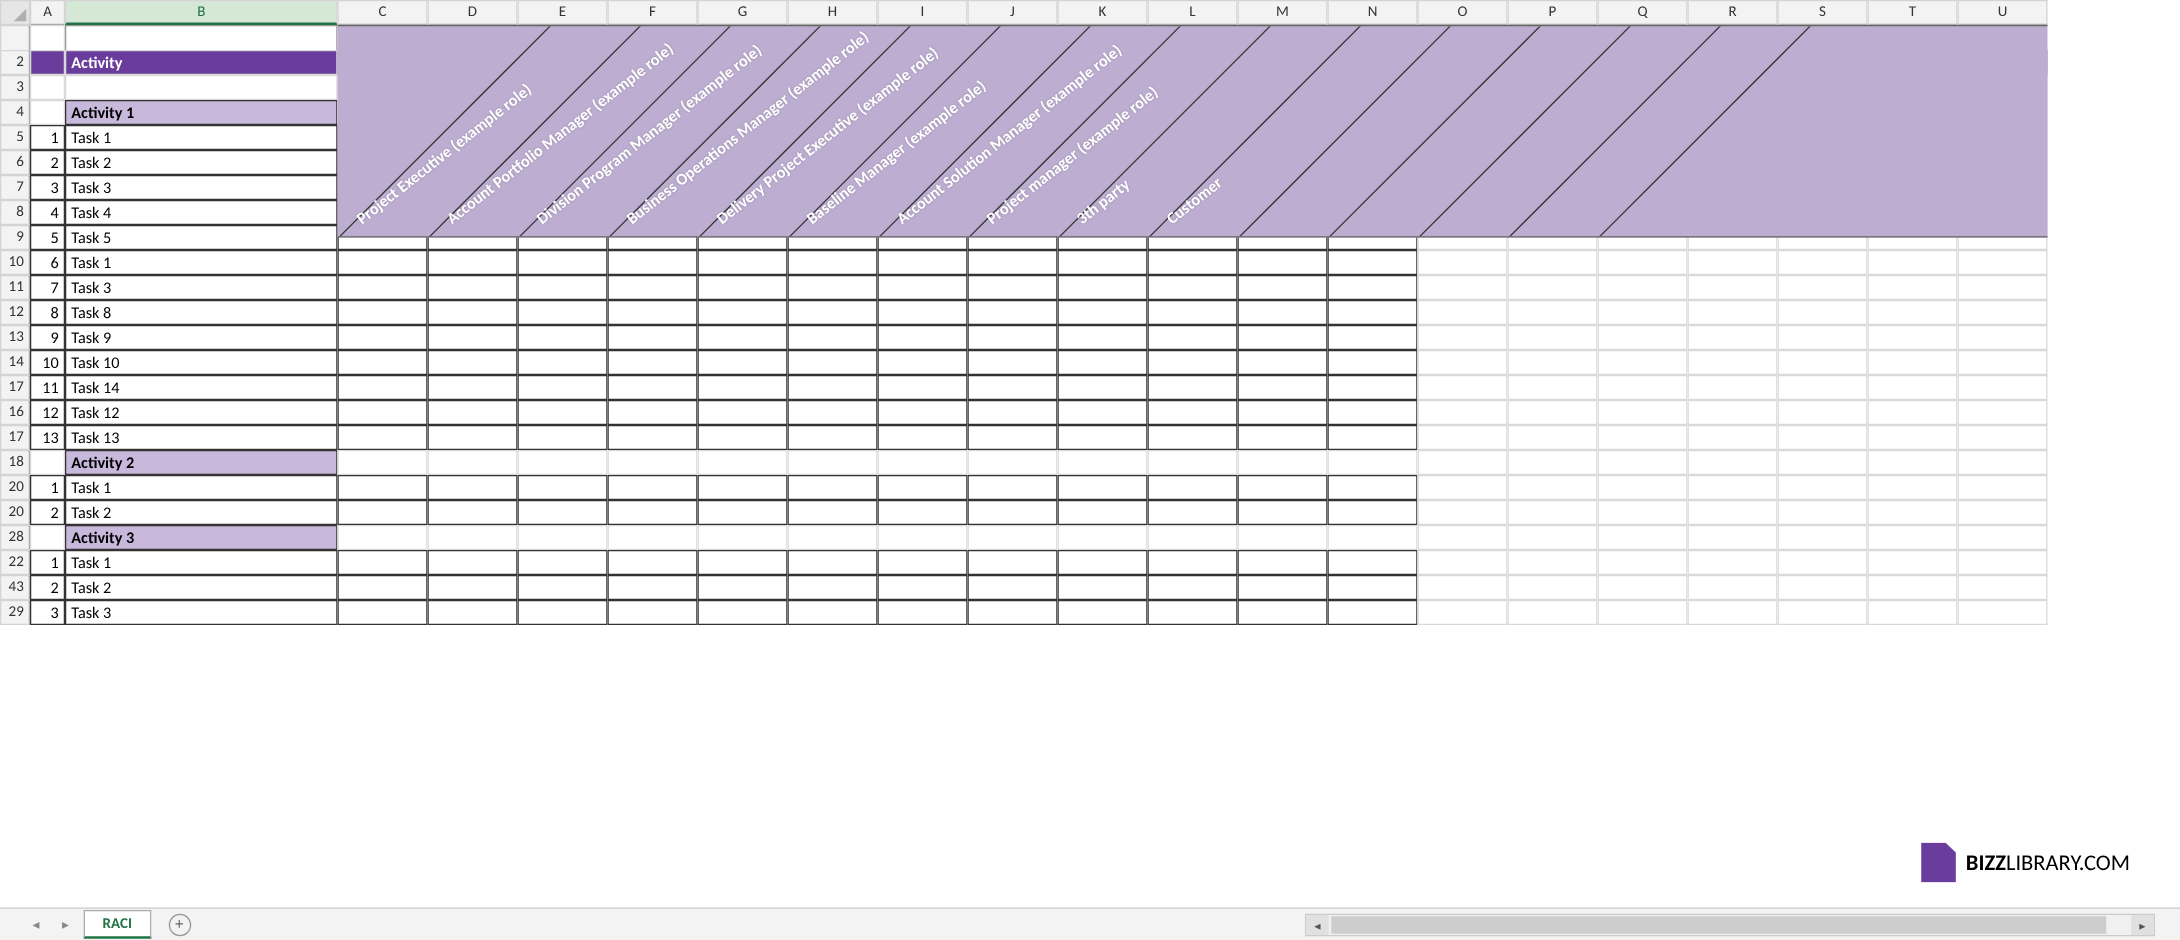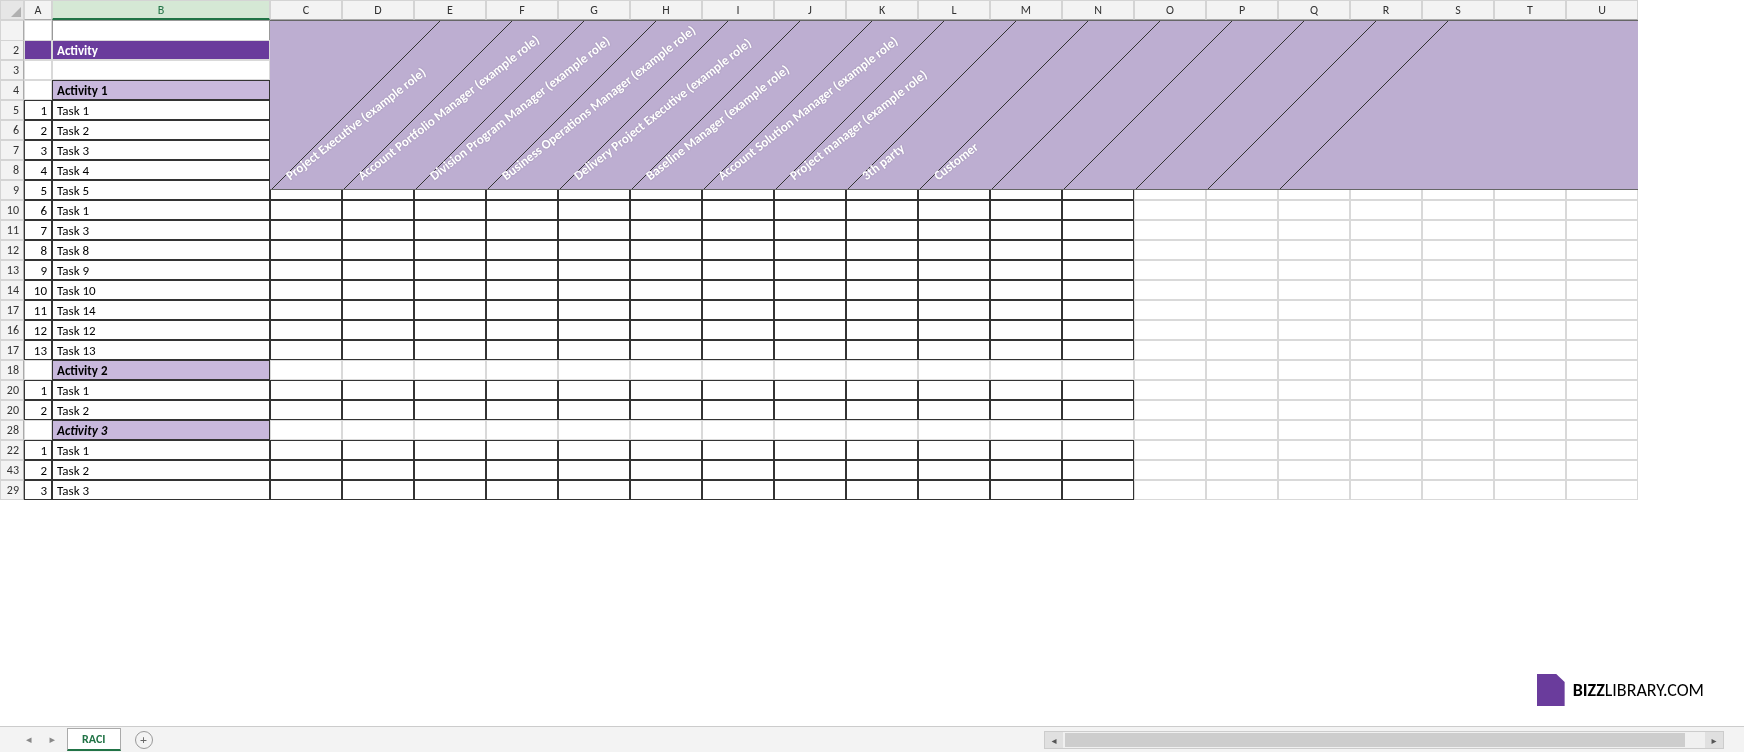--- a/index.html
+++ b/index.html
@@ -487,21 +487,21 @@
     <div class="cell c tk" style="grid-area: 21 / 15;"></div>
     <div class="cell c" style="grid-area: 21 / 16;"></div>
     <div class="cell c" style="grid-area: 21 / 17;"></div>
     <div class="cell c" style="grid-area: 21 / 18;"></div>
     <div class="cell c" style="grid-area: 21 / 19;"></div>
     <div class="cell c" style="grid-area: 21 / 20;"></div>
     <div class="cell c" style="grid-area: 21 / 21;"></div>
     <div class="cell c" style="grid-area: 21 / 22;"></div>
     <div class="rowhdr" style="grid-area: 22 / 1;">28</div>
     <div class="cell" style="grid-area: 22 / 2;"></div>
-    <div class="cell act-hdr" style="grid-area: 22 / 3; font-style: italic;">Activity 3</div>
+    <div class="cell act-hdr" style="grid-area: 22 / 3;">Activity 3</div>
     <div class="cell" style="grid-area: 22 / 4;"></div>
     <div class="cell" style="grid-area: 22 / 5;"></div>
     <div class="cell" style="grid-area: 22 / 6;"></div>
     <div class="cell" style="grid-area: 22 / 7;"></div>
     <div class="cell" style="grid-area: 22 / 8;"></div>
     <div class="cell" style="grid-area: 22 / 9;"></div>
     <div class="cell" style="grid-area: 22 / 10;"></div>
     <div class="cell" style="grid-area: 22 / 11;"></div>
     <div class="cell" style="grid-area: 22 / 12;"></div>
     <div class="cell" style="grid-area: 22 / 13;"></div>

